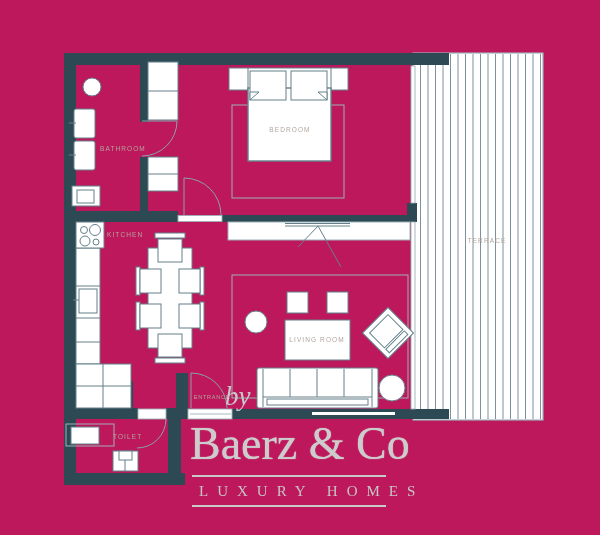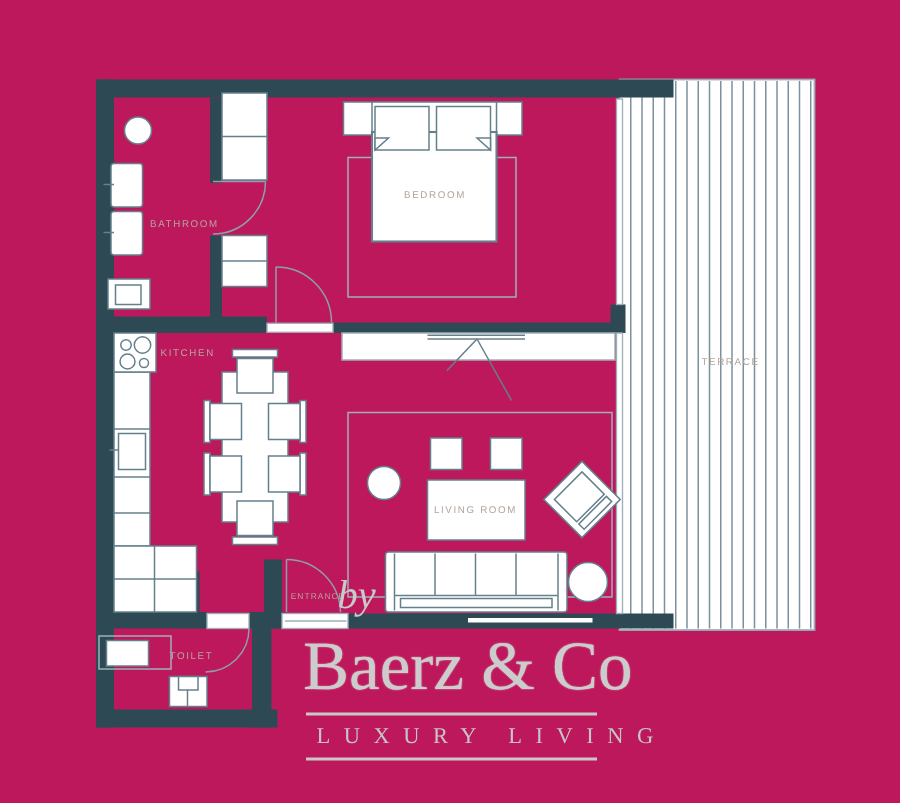--- a/index.html
+++ b/index.html
@@ -3,21 +3,21 @@
 <meta charset="utf-8">
 <style>
   html,body{margin:0;padding:0;background:#ffffff;}
   .stage{position:relative;width:600px;height:535px;background:#be185d;overflow:hidden;
          font-family:"Liberation Sans",sans-serif;}
   svg.plan{position:absolute;left:0;top:0;}
   svg text{font-family:"Liberation Sans",sans-serif;font-size:6.5px;fill:#b2a59d;letter-spacing:1.1px;}
   svg text.small{font-size:5.6px;letter-spacing:0.7px;}
   .wm{position:absolute;color:#cbcbcb;font-family:"Liberation Serif",serif;}
   .wm-by{left:225px;top:381px;font-size:27px;font-style:italic;color:#c9c9c9;}
-  .wm-block{left:202px;top:418px;width:198px;text-align:center;}
+  .wm-block{left:190px;top:418px;width:198px;text-align:center;}
   .wm-brand{font-size:46px;line-height:1.15;white-space:nowrap;color:#cccccc;
             text-shadow:0 0 1px #d8d8d8;}
   .wm-rule{height:2px;background:#c8c8c8;margin:4px 2px 6px 2px;}
   .wm-tagline{font-size:15px;letter-spacing:9px;color:#c6c6c6;padding-left:9px;white-space:nowrap;margin-bottom:5px;}
 </style>
 </head>
 <body>
 
 <div class="stage">
 
@@ -193,17 +193,17 @@
     <text x="317" y="342" text-anchor="middle">LIVING ROOM</text>
     <text x="212" y="399" text-anchor="middle" class="small">ENTRANCE</text>
     <text x="113" y="439">TOILET</text>
   </g>
 </svg>
 
   <div class="wm wm-by">by</div>
   <div class="wm wm-block">
     <div class="wm-brand">Baerz &amp; Co</div>
     <div class="wm-rule"></div>
-    <div class="wm-tagline">LUXURY LIVING</div>
+    <div class="wm-tagline">LUXURY HOMES</div>
     <div class="wm-rule"></div>
   </div>
 
 </div>
 
 </body></html>

